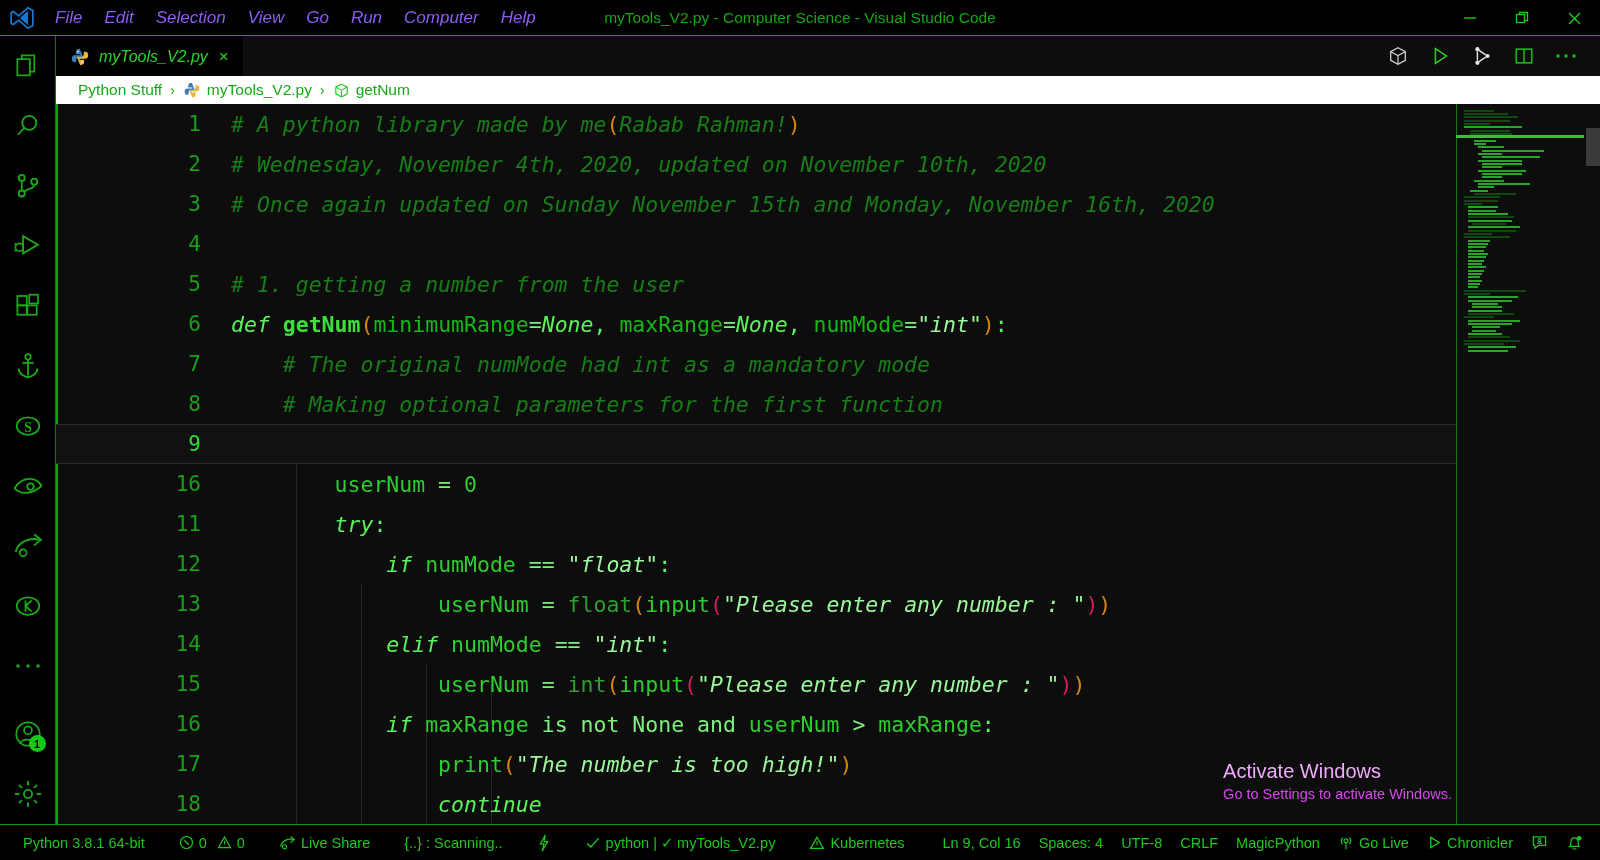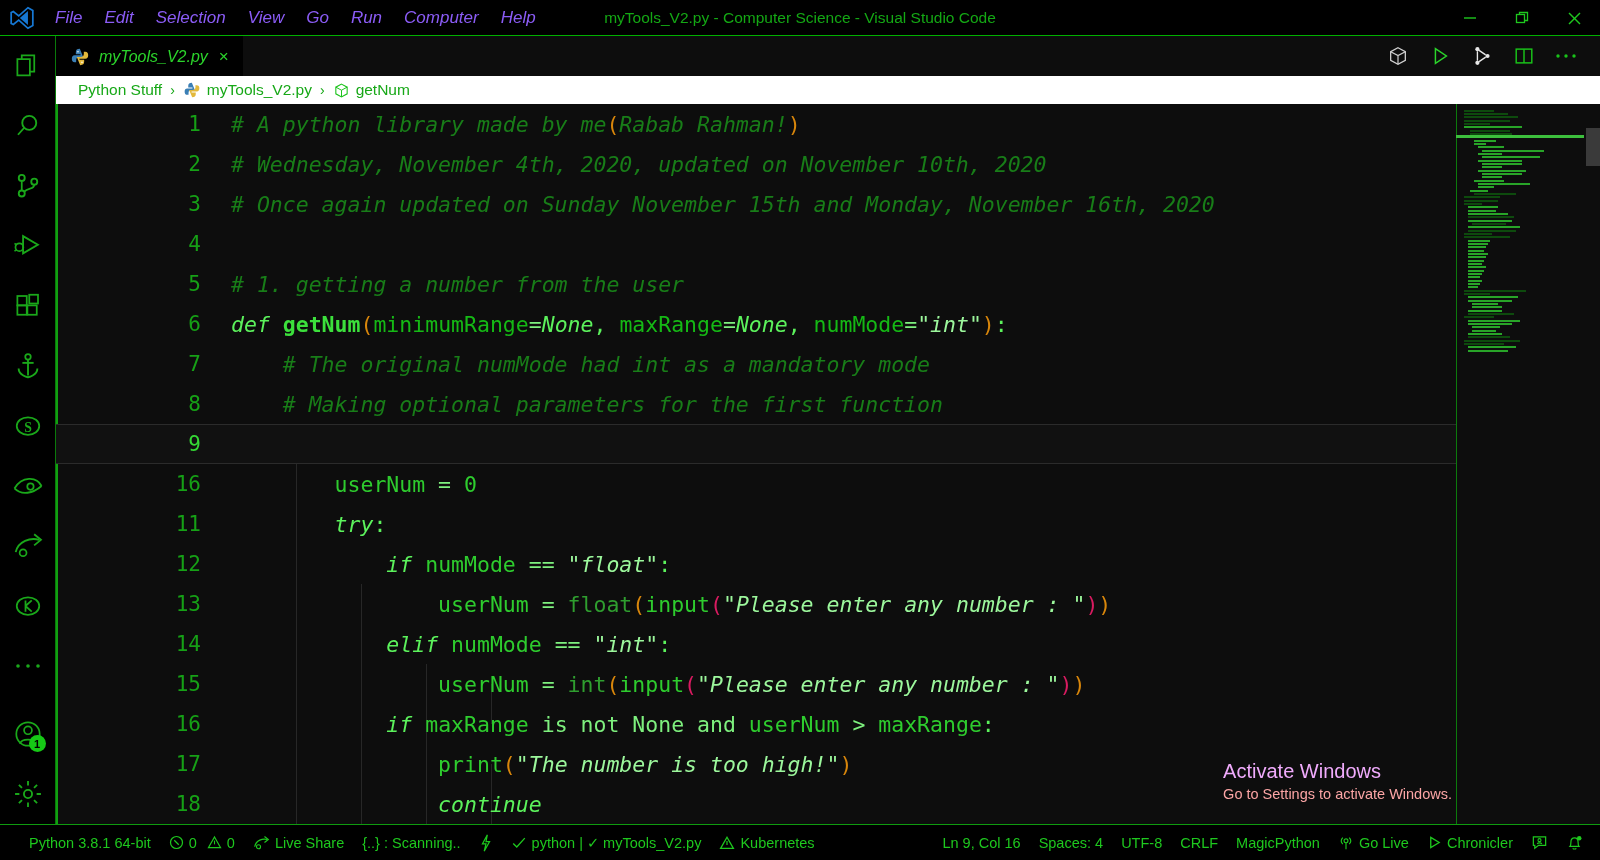--- a/index.html
+++ b/index.html
@@ -138,29 +138,29 @@
   }
   .scroll-track {
     position:absolute; right:0px; top:0; width:14px; height:720px; background:transparent;
   }
 
   
   .watermark {
     position:absolute; right:148px; bottom:22px; text-align:left; pointer-events:none;
   }
   .wm-title { color:#f0abfc; font-size:20px; }
-  .wm-sub   { color:#fca5a5; font-size:14.5px; margin-top:3px; }
+  .wm-sub   { color:#d946ef; font-size:14.5px; margin-top:3px; }
 
   
   .statusbar {
     position:absolute; left:0; bottom:0; width:1600px; height:36px;
     background:#000; border-top:1px solid #0f9b0f;
     display:flex; align-items:center; color:#1ec81e; font-size:14.5px;
   }
-  .sb-left { display:flex; align-items:center; padding-left:20px; gap:0; }
+  .sb-left { display:flex; align-items:center; padding-left:14px; gap:16px; }
   .sb-right { display:flex; align-items:center; margin-left:auto; padding-right:8px; gap:0; }
   .sb-item {
     display:flex; align-items:center; gap:5px; padding:0 9px; height:36px;
     white-space:nowrap; color:#1ec81e;
   }
   svg { display:block; }
 </style>
 </head>
 <body>
 

